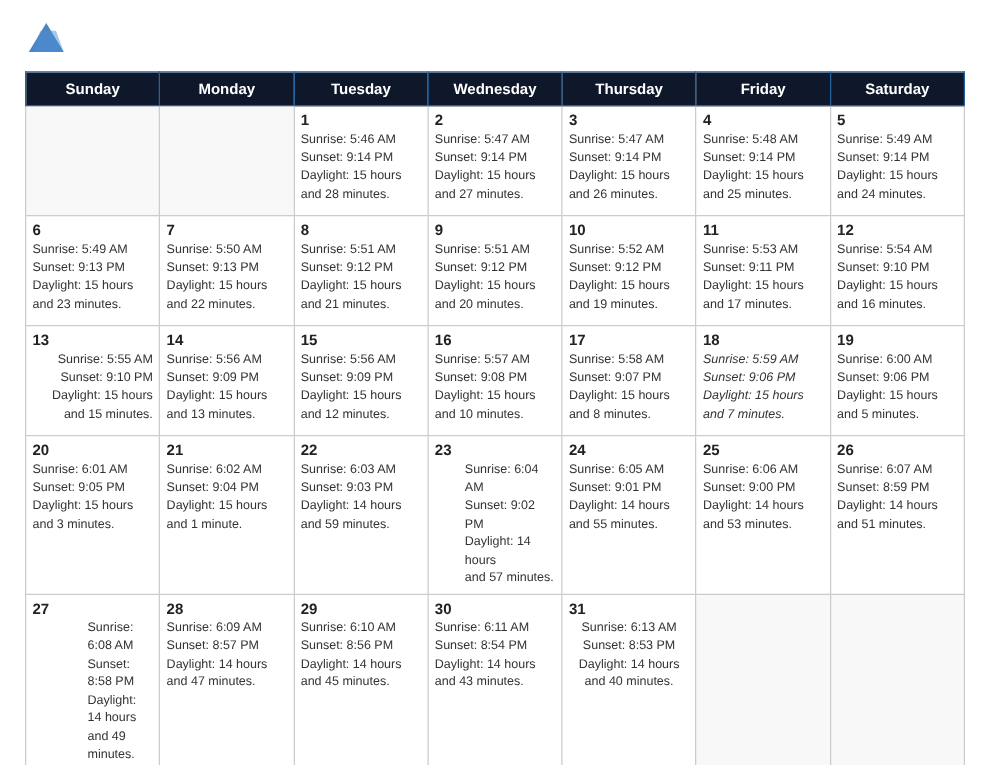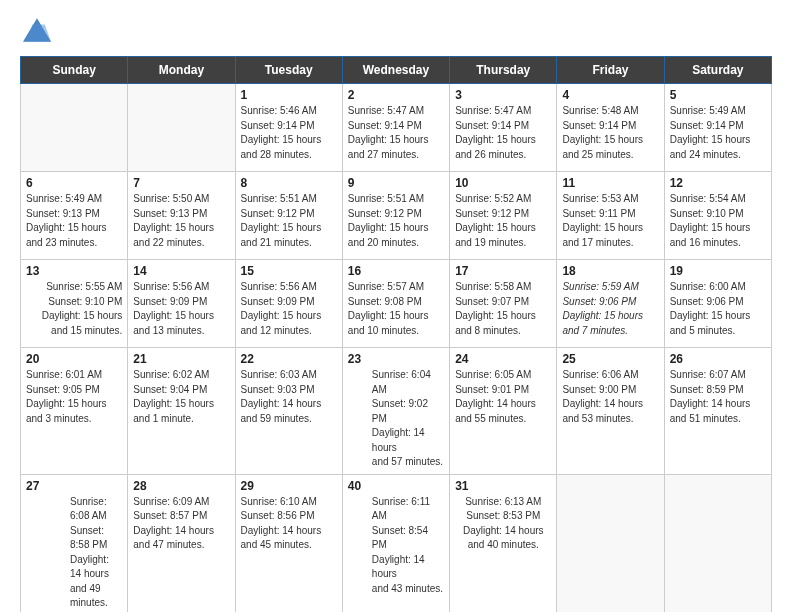--- a/index.html
+++ b/index.html
@@ -47,21 +47,21 @@
       margin-top: 2px;
     }
     .calendar {
       flex: 1;
       border: 1px solid #ccc;
       border-collapse: collapse;
       width: 100%;
       font-size: 10.5px;
     }
     .calendar th {
-      background-color: #404040;
+      background-color: #0f172a;
       color: white;
       text-align: center;
       padding: 6px 4px;
       font-size: 12px;
       border: 1px solid #2563a0;
     }
     .calendar td {
       border: 1px solid #ccc;
       vertical-align: top;
       padding: 4px 5px;
@@ -328,22 +328,22 @@
 and 47 minutes.</div>
           </td>
           <td>
             <span class="day-num">29</span>
             <div class="day-info" style="white-space: pre-line;">Sunrise: 6:10 AM
 Sunset: 8:56 PM
 Daylight: 14 hours
 and 45 minutes.</div>
           </td>
           <td>
-            <span class="day-num">40</span>
-            <div class="day-info" style="white-space: pre-line; margin-left: 24px;">Sunrise: 6:11 AM
+            <span class="day-num">30</span>
+            <div class="day-info" style="white-space: pre-line;">Sunrise: 6:11 AM
 Sunset: 8:54 PM
 Daylight: 14 hours
 and 43 minutes.</div>
           </td>
           <td>
             <span class="day-num">31</span>
             <div class="day-info" style="white-space: pre-line; text-align: center;">Sunrise: 6:13 AM
 Sunset: 8:53 PM
 Daylight: 14 hours
 and 40 minutes.</div>

